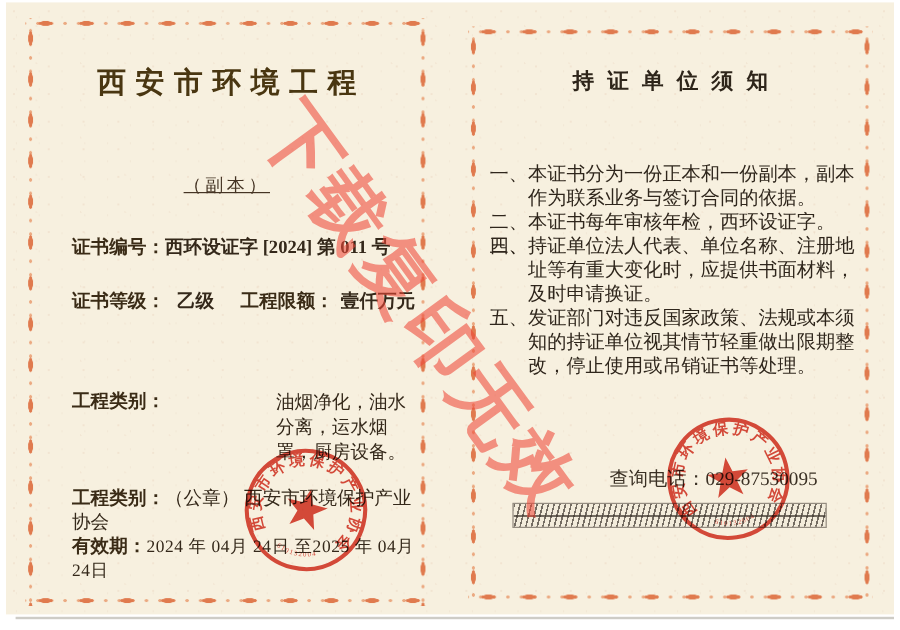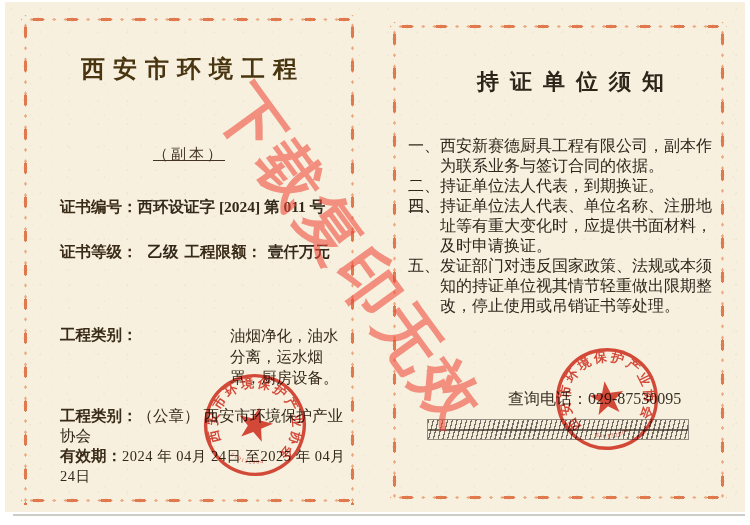--- a/index.html
+++ b/index.html
@@ -53,27 +53,27 @@
   .bold{font-weight:bold;}
   .row-cert{top:182px;}
   .row-grade{top:227px;}
   .row-company{top:272px;}
   .row-cat{top:310px;display:flex;width:285px;gap:44px;}
   .row-cat .lab{flex:0 0 82px;}
   .row-cat .val{width:238px;line-height:21px;margin-left:44px;}
   .row-issuer{top:391px;}
   .row-valid{top:431px;}
   .g2{margin-left:10px;font-weight:bold;}
-  .g3{margin-left:6px;}
+  .g3{margin-left:22px;}
   .g4{margin-left:6px;font-weight:bold;}
   .valid-val{font-size:14.5px;letter-spacing:.5px;}
 
   
-  .rtitle{position:absolute;left:0;top:33px;width:100%;margin:12px;text-align:center;
-      font-size:22px;font-weight:bold;letter-spacing:11px;padding-left:11px;box-sizing:border-box;
+  .rtitle{position:absolute;left:0;top:33px;width:100%;margin:0;text-align:center;
+      font-size:18px;font-weight:bold;letter-spacing:11px;padding-left:11px;box-sizing:border-box;
       color:#2e251a;}
   .notices{position:absolute;left:18px;top:114px;width:308px;margin:0;padding:0;
       list-style:none;font-size:16px;line-height:20px;color:#2f261c;}
   .notices li{position:relative;padding-left:32px;margin:0;}
   .notices .num{position:absolute;left:0;top:0;}
   .phone{position:absolute;left:118px;top:367px;font-size:16px;color:#3a3024;}
   .addr-box{position:absolute;left:37px;top:397px;width:262px;height:21px;
       border:1px solid #948c80;box-sizing:border-box;background-color:#f3ecdb;
       background-image:
         linear-gradient(to bottom, transparent 9px, rgba(60,52,44,.7) 9px, rgba(60,52,44,.7) 11px, transparent 11px),
@@ -134,22 +134,22 @@
 
     <section class="panel panel-right">
       <div class="b bt b-h"></div>
       <div class="b bb b-h"></div>
       <div class="b bl b-v"></div>
       <div class="b br b-v"></div>
 
       <h2 class="rtitle">持证单位须知</h2>
 
       <ol class="notices">
-        <li><span class="num">一、</span><span>西安新赛德厨具工程有限公司，副本作为联系业务与签订合同的依据。</span></li>
-        <li><span class="num">二、</span><span>持证单位法人代表，到期换证。</span></li>
+        <li><span class="num">一、</span><span>本证书分为一份正本和一份副本，副本作为联系业务与签订合同的依据。</span></li>
+        <li><span class="num">二、</span><span>本证书每年审核年检，西环设证字。</span></li>
         <li><span class="num">三、</span></li>
         <li><span class="num">四、</span><span>持证单位法人代表、单位名称、注册地址等有重大变化时，应提供书面材料，及时申请换证。</span></li>
         <li><span class="num">五、</span><span>发证部门对违反国家政策、法规或本须知的持证单位视其情节轻重做出限期整改，停止使用或吊销证书等处理。</span></li>
       </ol>
 
       <div class="phone">
         <span>查询电话：</span><span>029-87530095</span>
       </div>
 
       <div class="addr-box"></div>

